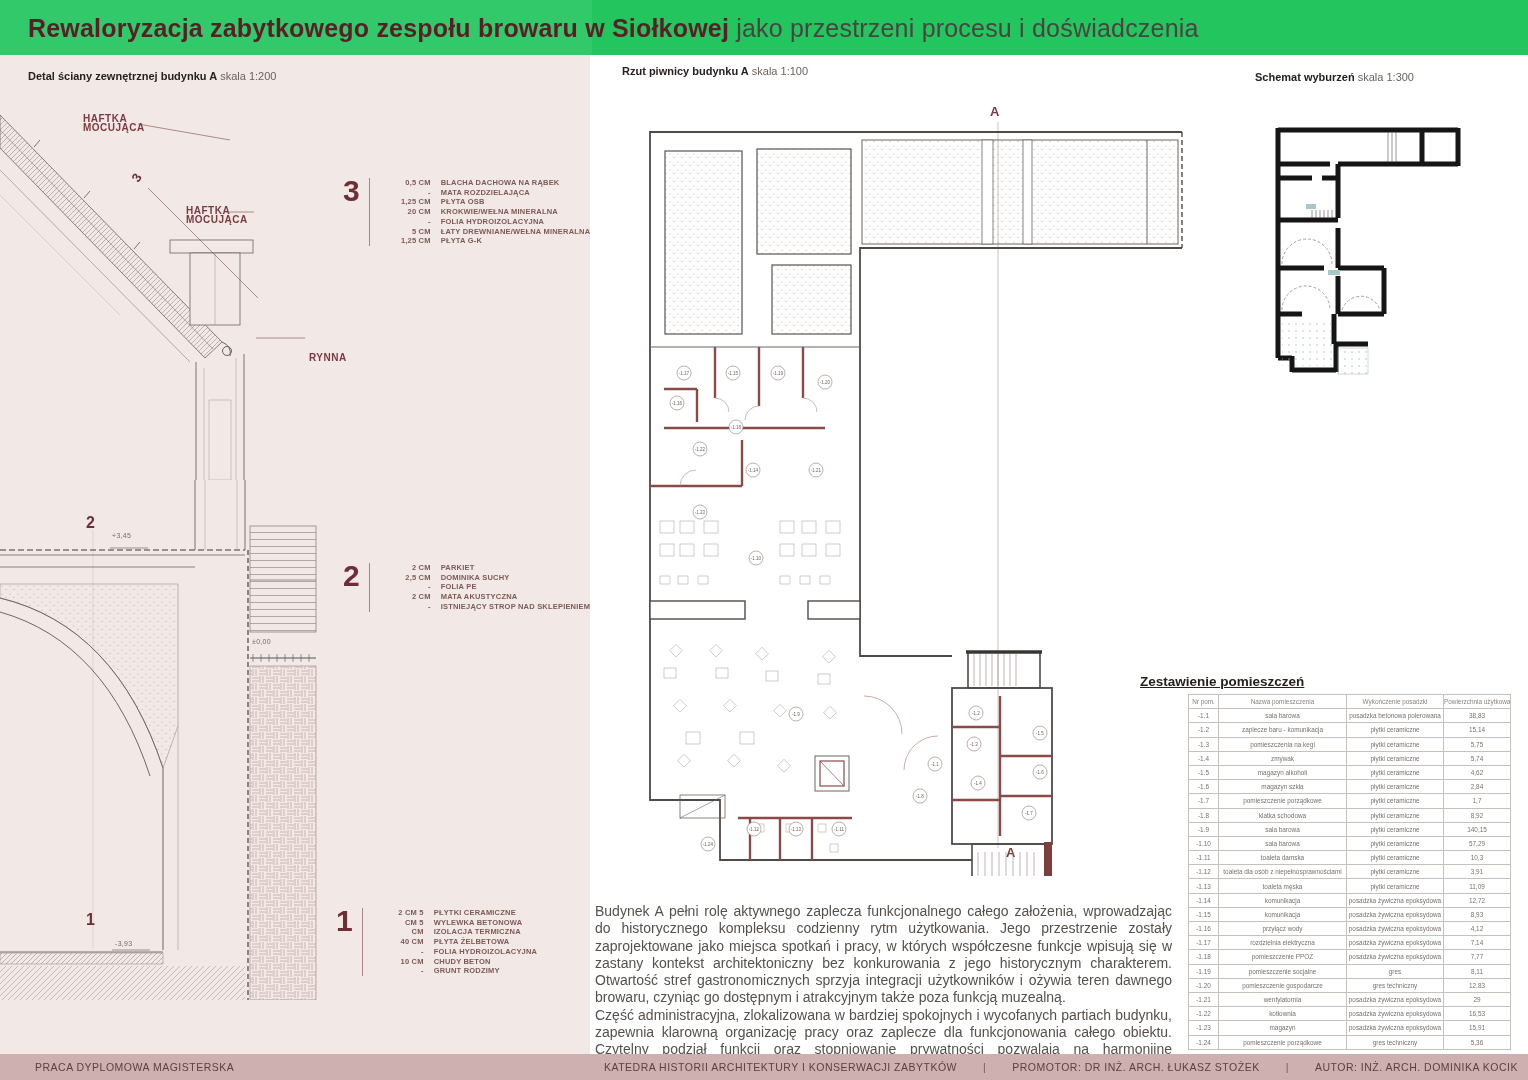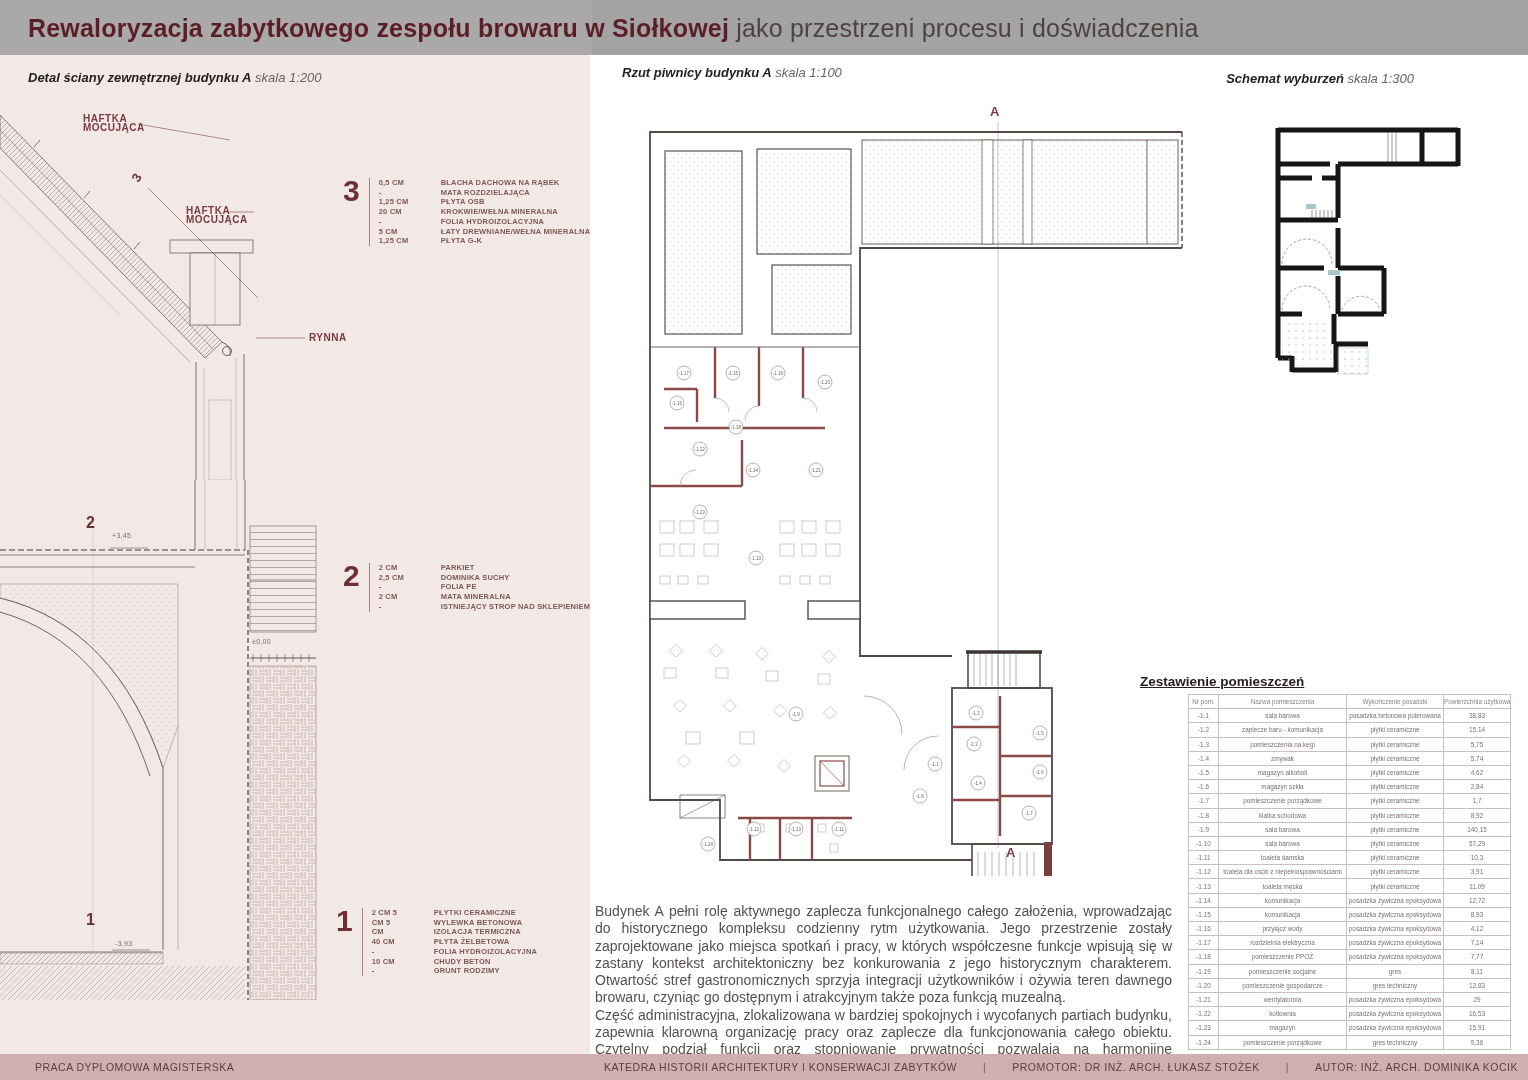--- a/index.html
+++ b/index.html
@@ -1,54 +1,54 @@
 <!DOCTYPE html>
 <html lang="pl"><head>
 <meta charset="utf-8">
 <style>
   html,body{margin:0;padding:0;background:#e8e8e8;}
   .board{position:relative;width:1528px;height:1080px;background:#ffffff;
          font-family:"Liberation Sans",sans-serif;overflow:hidden;}
   .abs{position:absolute;}
 
   
-  .topbar{left:0;top:0;width:1528px;height:55px;background:#a3a3a3;}
+  .topbar{left:0;top:0;width:1528px;height:55px;background:#22c55e;}
   .topbar .seam{position:absolute;left:0;top:0;width:592px;height:55px;background:rgba(255,255,255,.07);}
   .main-title{position:absolute;left:28px;top:14px;font-size:25px;letter-spacing:.2px;white-space:nowrap;}
   .main-title .t-bold{font-weight:bold;color:#5c1e26;}
   .main-title .t-rest{font-weight:400;color:#4c4341;}
   .botbar{left:0;top:1054px;width:1528px;height:26px;background:#ceb0b0;display:flex;align-items:center;
           font-size:10.5px;letter-spacing:.5px;color:#5e4040;font-weight:500;}
   .botbar span{white-space:nowrap;}
   .bf-left{margin-left:35px;margin-right:auto;}
   .bf-sep{margin:0 26px;color:#7a5a5a;}
   .bf-right-pad{width:10px;}
 
   
   .left-panel{left:0;top:55px;width:590px;height:999px;background:#f2e9e6;}
 
   
-  .sec-title{font-size:13px;color:#26211f;white-space:nowrap;font-style:italic;}
+  .sec-title{font-size:11px;color:#26211f;white-space:nowrap;}
   .sec-title .st-b{font-weight:bold;}
   .sec-title .st-s{font-weight:400;color:#6b625e;}
 
   
   .anno{font-size:10px;font-weight:bold;color:#7b3a40;letter-spacing:.5px;line-height:9px;}
   .anno.wrap{width:62px;}
   .lvl{font-size:7px;color:#7a6a64;letter-spacing:.3px;}
   .marker-num{color:#6d2f35;font-weight:bold;}
   .sectA{font-size:13px;font-weight:bold;color:#7b3a40;}
 
   
   .layer{display:flex;gap:9px;align-items:stretch;}
   .layer-num{font-size:30px;line-height:26px;color:#6d2f35;font-weight:600;}
   .layer-rule{width:1px;background:#6d2f35;opacity:.55;}
   .layer-grid{display:grid;grid-template-columns:52px auto;column-gap:10px;
               font-size:7.5px;line-height:9.7px;color:#7d5a55;font-weight:600;letter-spacing:.2px;}
-  .layer-grid .sz{text-align:left;}
+  .layer-grid .sz{text-align:right;}
 
   
   .descr{width:577px;font-size:14px;line-height:17.3px;color:#55504c;text-align:justify;}
   .descr p{margin:0;}
 
   
   .tbl-title{font-size:13.5px;font-weight:bold;color:#26211f;}
   table.rooms{border-collapse:collapse;width:322px;table-layout:fixed;}
   table.rooms th,table.rooms td{border:1px solid #c6c1bd;font-size:6.4px;color:#76716d;
        text-align:center;padding:0;height:13.2px;overflow:hidden;white-space:nowrap;font-weight:400;}
@@ -119,21 +119,21 @@
     <rect x="209" y="300" width="22" height="80" fill="none" stroke="#a39a94" stroke-width="0.5"></rect>
 
     <line x1="138" y1="24" x2="230" y2="40" stroke="#7b4a46" stroke-width="0.6"></line>
     <line x1="229" y1="112" x2="254" y2="112" stroke="#7b4a46" stroke-width="0.6"></line>
     <line x1="256" y1="238" x2="305" y2="238" stroke="#7b4a46" stroke-width="0.6"></line>
     <line x1="148" y1="88" x2="258" y2="198" stroke="#7b4a46" stroke-width="0.6"></line>
   </svg>
 
   <div class="abs anno wrap" style="left:83px;top:114px;">HAFTKA MOCUJĄCA</div>
   <div class="abs anno wrap" style="left:186px;top:206px;">HAFTKA MOCUJĄCA</div>
-  <div class="abs anno" style="left:309px;top:333px;">RYNNA</div>
+  <div class="abs anno" style="left:309px;top:353px;">RYNNA</div>
   <div class="abs marker-num" style="left:133px;top:170px;font-size:13px;transform:rotate(-58deg);">3</div>
 
   <svg class="abs" style="left:0;top:480px;" width="590" height="520" viewBox="0 0 590 520">
     <line x1="93" y1="50" x2="93" y2="468" stroke="#d9ccc8" stroke-width="0.7"></line>
 
     <line x1="0" y1="70" x2="245" y2="70" stroke="#3f3a38" stroke-width="1.2" stroke-dasharray="6,3"></line>
     <line x1="0" y1="75" x2="245" y2="75" stroke="#6b6460" stroke-width="0.8"></line>
     <line x1="0" y1="87" x2="195" y2="87" stroke="#6b6460" stroke-width="0.8"></line>
 
     <line x1="195" y1="0" x2="195" y2="70" stroke="#6b6460" stroke-width="0.9"></line>
@@ -201,21 +201,21 @@
       <div class="layer-num">2</div>
       <div class="layer-rule"></div>
       <div class="layer-grid">
         <div class="sz">2 CM</div>
         <div>PARKIET</div>
         <div class="sz">2,5 CM</div>
         <div>DOMINIKA SUCHY</div>
         <div class="sz">-</div>
         <div>FOLIA PE</div>
         <div class="sz">2 CM</div>
-        <div>MATA MINERALNA</div>
+        <div>MATA AKUSTYCZNA</div>
         <div class="sz">-</div>
         <div>ISTNIEJĄCY STROP NAD SKLEPIENIEM</div>
       </div>
     </div>
   <div class="abs layer" style="left:336px;top:908px;">
       <div class="layer-num">1</div>
       <div class="layer-rule"></div>
       <div class="layer-grid">
         <div class="sz">2 CM 5</div>
         <div>PŁYTKI CERAMICZNE</div>

